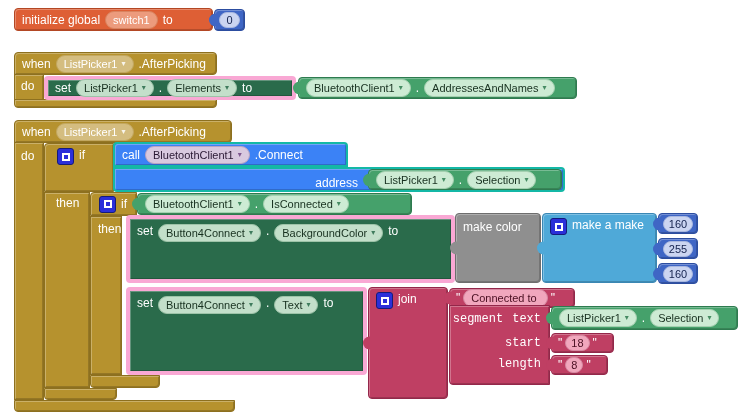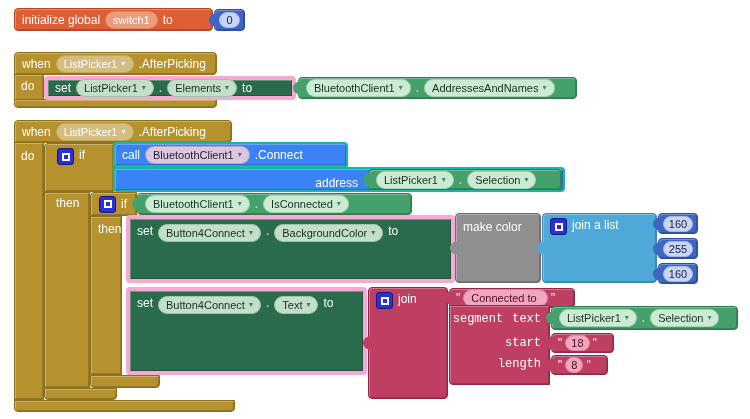--- a/index.html
+++ b/index.html
@@ -183,21 +183,21 @@
     </span>
     <span class="lbl">to</span>
   </div>
   <div class="b gray edge r4 plug topflex" style="left:455px;top:213px;width:86px;height:70px;padding-top:6px;">
     <span class="lbl">make color</span>
   </div>
   <div class="b lblue edge r4 plug topflex" style="left:542px;top:213px;width:115px;height:70px;padding-top:4px;">
     <span class="mut">
         <span class="mut-in"></span>
       </span>
-    <span class="lbl">join a list</span>
+    <span class="lbl">make a make</span>
   </div>
   <div class="b numblue edge r4 plug flex" style="left:658px;top:213px;width:40px;height:21px;padding:0 4px;justify-content:center;">
     <span class="pill pill-num" style="padding:0 5px;">
       <span>160</span>
     </span>
   </div>
   <div class="b numblue edge r4 plug flex" style="left:658px;top:238px;width:40px;height:21px;padding:0 4px;justify-content:center;">
     <span class="pill pill-num" style="padding:0 5px;">
       <span>255</span>
     </span>

